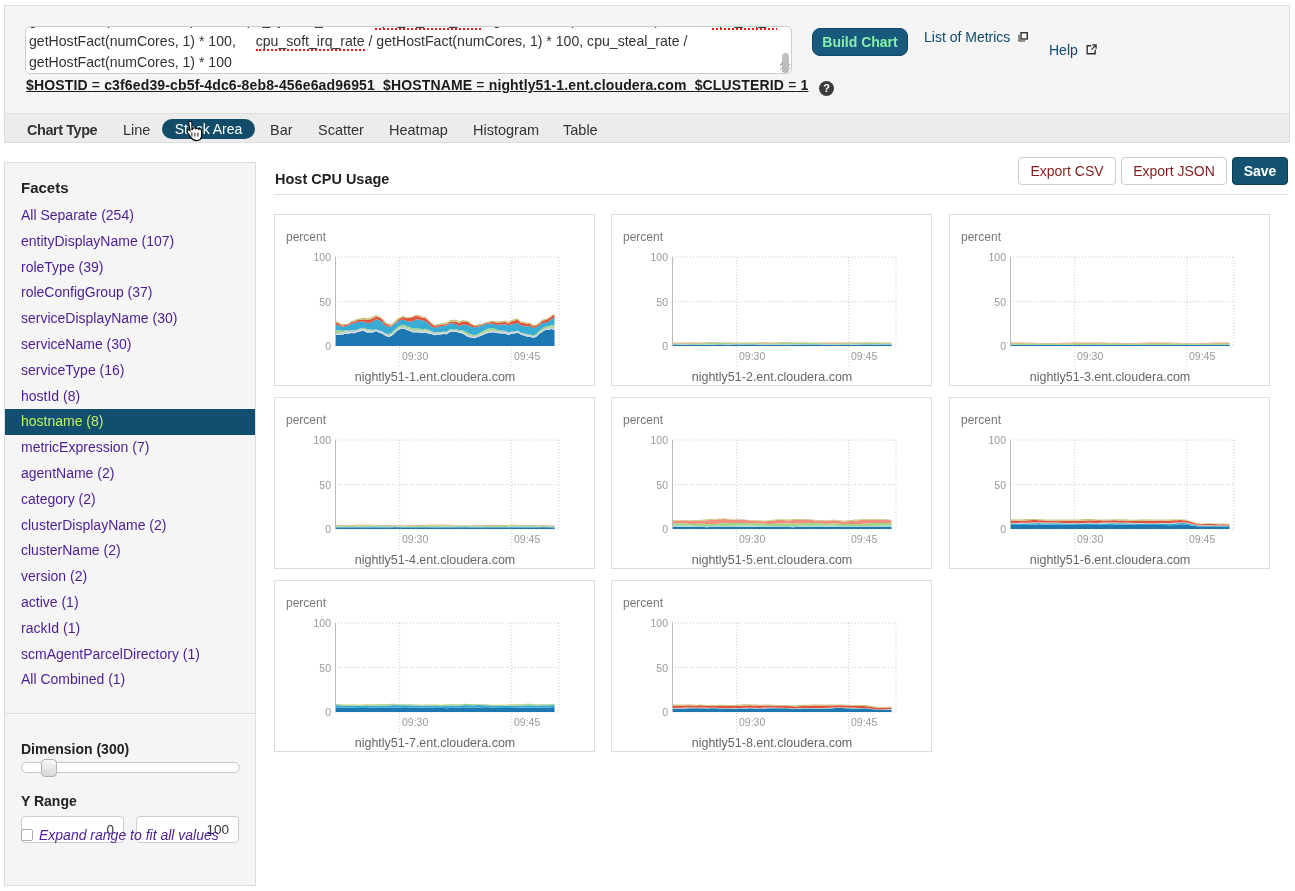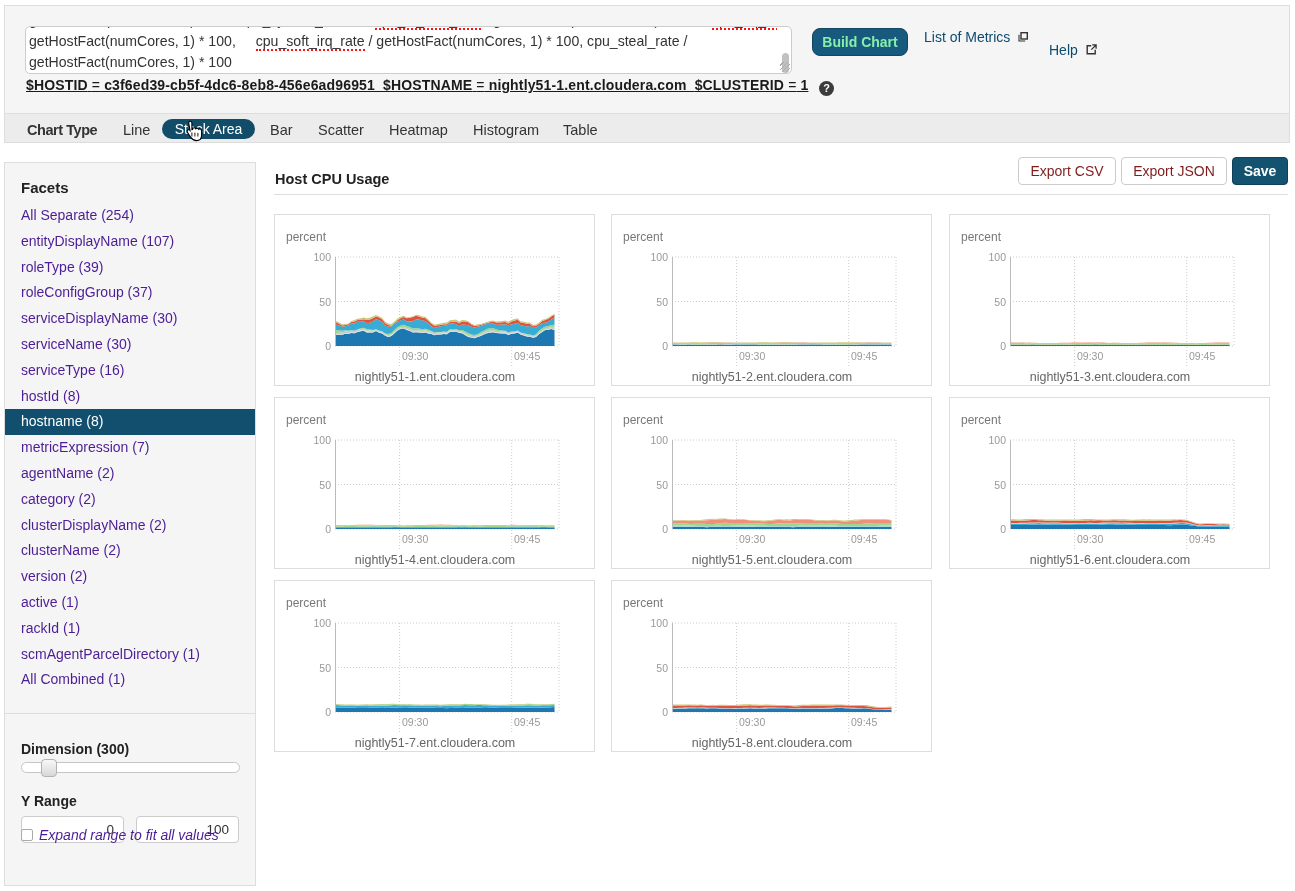--- a/index.html
+++ b/index.html
@@ -30,21 +30,21 @@
 
 
 .tabitem { position:absolute; top:2px; height:28px; line-height:28px; font-size:14.5px; color:#333; }
 #pill { position:absolute; left:157px; top:5px; width:93px; height:20px; background:#114d68; border-radius:10px; color:#fff; font-size:14px; text-align:center; line-height:20px; }
 
 
 #sidebar { position:absolute; left:4px; top:162px; width:252px; height:724px; background:#f5f5f5; border:1px solid #ddd; }
 #fhdr { position:absolute; left:16px; top:16px; font-size:15px; font-weight:bold; color:#222; }
 #facetlist { position:absolute; left:0; top:40px; width:100%; list-style:none; }
 #facetlist li { height:25.8px; line-height:25.8px; padding-left:16px; font-size:14px; color:#4c1d95; }
-#facetlist li.sel { background:#124f6e; color:#ffffff; }
+#facetlist li.sel { background:#124f6e; color:#bef264; }
 #sep { position:absolute; left:0; top:550px; width:100%; border-top:1px solid #ddd; }
 .shdr { position:absolute; left:16px; font-size:14px; font-weight:bold; color:#222; }
 #dimhdr { top:578px; }
 #slider { position:absolute; left:16px; top:599px; width:219px; height:11px; background:#fff; border:1px solid #c5c5c5; border-radius:6px; }
 #shandle { position:absolute; left:19px; top:-4.5px; width:16px; height:18px; background:linear-gradient(#f8f8f8,#d8d8d8); border:1px solid #b3b3b3; border-radius:4px; }
 #yrhdr { top:630px; }
 .yrin { position:absolute; width:103px; height:27px; background:#fff; border:1px solid #ccc; border-radius:4px; font-size:13.5px; color:#333; text-align:right; line-height:25px; padding-right:9px; }
 #yr0 { left:16px; top:653px; }
 #yr1 { left:131px; top:653px; }
 #expand { position:absolute; left:16px; top:664px; font-size:14px; color:#4c1d95;font-style:italic; }

